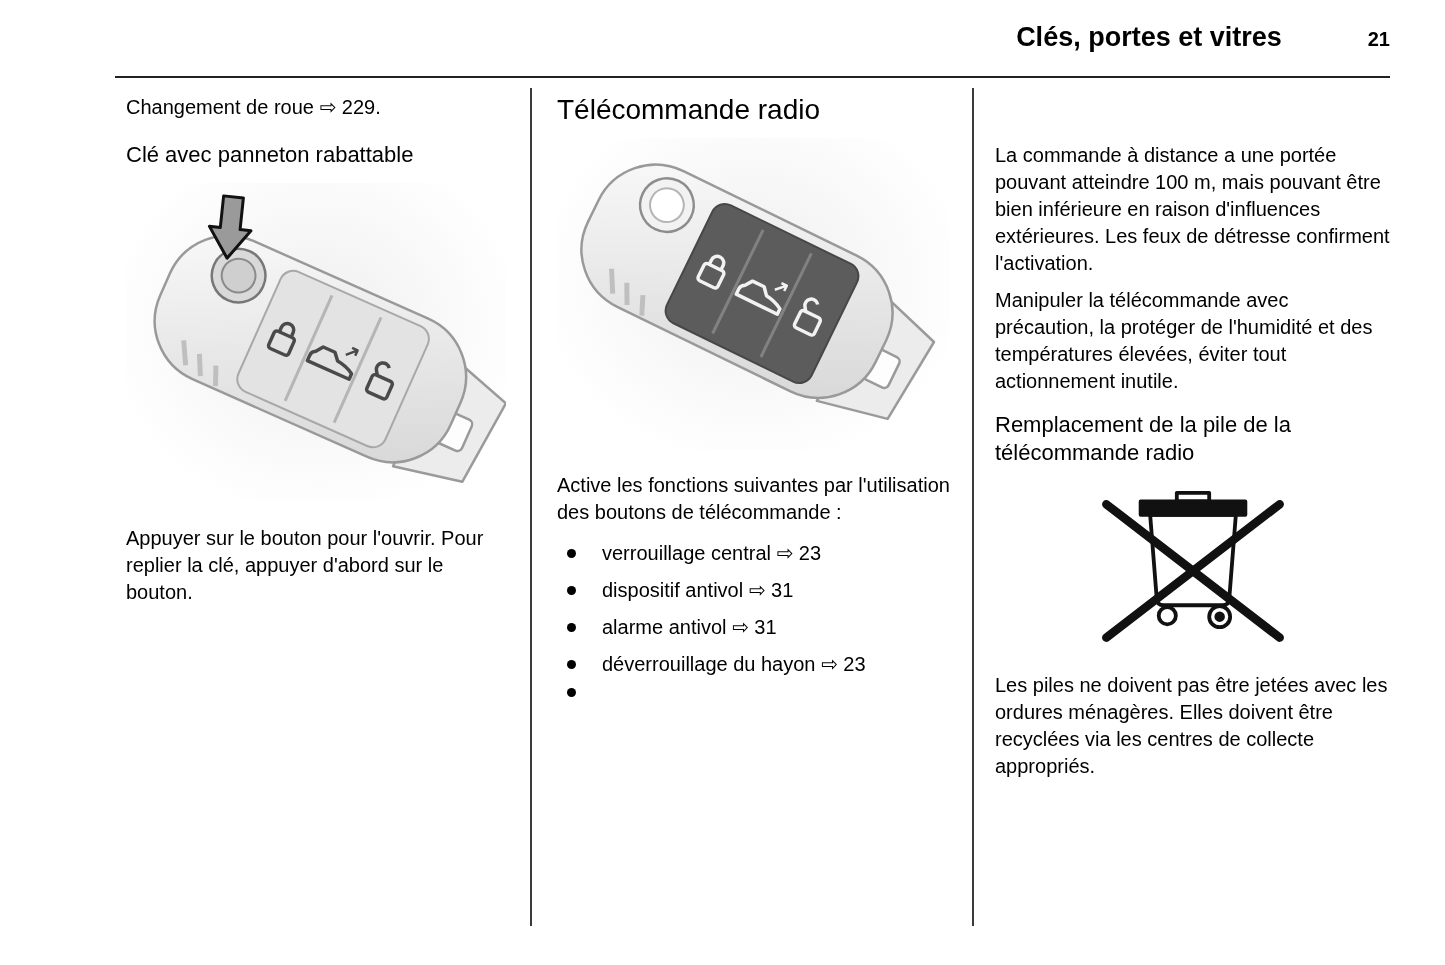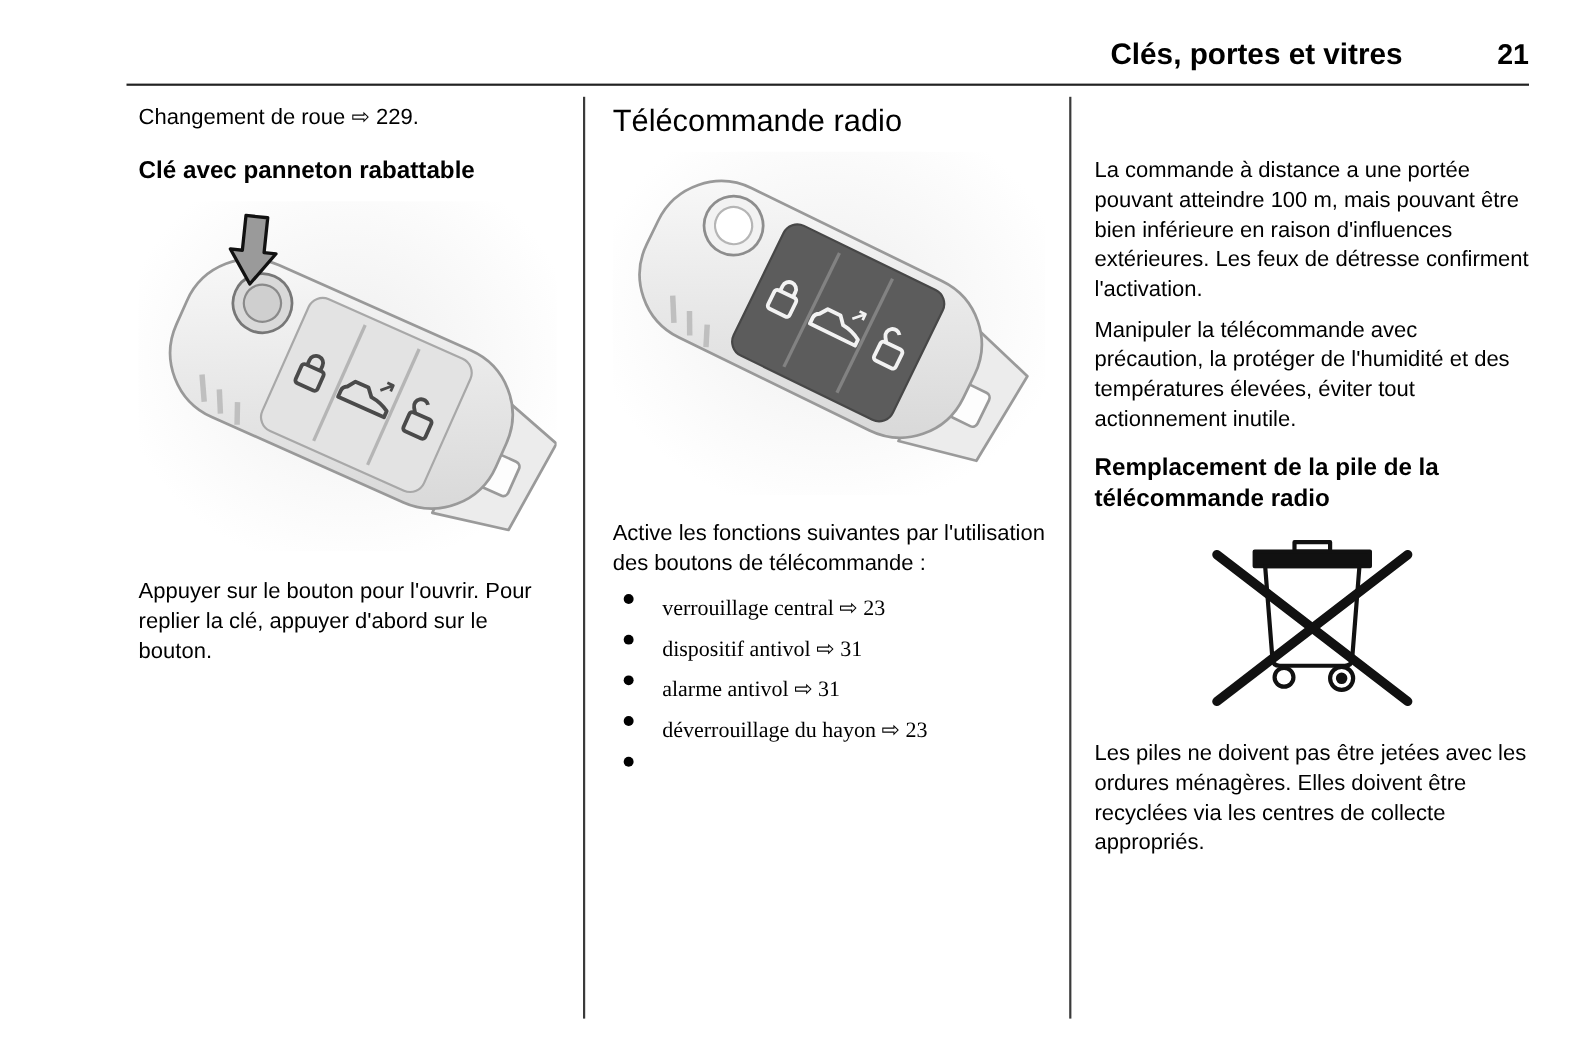--- a/index.html
+++ b/index.html
@@ -1,43 +1,43 @@
 <!DOCTYPE html>
 <html><head>
 <meta charset="utf-8">
 <style>
   html,body{margin:0;padding:0;}
   body{
     width:1445px;height:965px;background:#ffffff;color:#000;
     font-family:"Liberation Sans","DejaVu Sans",sans-serif;
     position:relative;overflow:hidden;
   }
-  .header{position:absolute;top:34px;left:115px;width:1275px;display:flex;justify-content:flex-end;align-items:baseline;}
+  .header{position:absolute;top:22px;left:115px;width:1275px;display:flex;justify-content:flex-end;align-items:baseline;}
   .header-title{font-size:27px;font-weight:700;}
-  .page-number{font-size:26px;font-weight:700;margin-left:86px;}
+  .page-number{font-size:20px;font-weight:700;margin-left:86px;}
   .rule{position:absolute;top:76px;left:115px;width:1275px;height:2px;background:#222;}
   .vdivider{position:absolute;top:88px;height:838px;width:2px;background:#3a3a3a;}
   #divider-1{left:530px;}
   #divider-2{left:972px;}
   .col{position:absolute;top:94px;font-size:20px;line-height:1.35;}
   #col1{left:126px;width:380px;}
   #col2{left:557px;width:393px;}
   #col3{left:995px;width:396px;margin-top:48px;}
   .body-text{margin:0 0 10px 0;}
   .ref-line{margin:0 0 20px 0;}
-  .h-sub{font-size:22px;font-weight:700;line-height:1.25;margin:16px 0 14px 0;}
+  .h-sub{font-size:22px;font-weight:400;line-height:1.25;margin:16px 0 14px 0;}
   .h-main{font-size:28px;font-weight:400;line-height:1.15;margin:0 0 12px 0;}
   .figure{display:flex;align-items:center;justify-content:center;}
   #fig-key1{width:380px;height:318px;margin:14px 0 24px;
     background:radial-gradient(ellipse at 50% 45%, #efefef 0%, #ffffff 78%);}
   #fig-key2{width:393px;height:312px;margin:10px 0 22px;
     background:radial-gradient(ellipse at 50% 45%, #efefef 0%, #ffffff 78%);}
   #fig-weee{width:210px;height:168px;margin:20px auto 18px auto;}
   .bullet-list{list-style:none;margin:14px 0 0 0;padding:0;}
-  .bullet-list li{display:flex;margin-bottom:10px;font-family:Liberation Serif, serif;}
+  .bullet-list li{display:flex;align-items:center;margin-bottom:10px;}
   .dot{width:9px;height:9px;border-radius:50%;background:#000;margin:0 26px 0 10px;flex:none;}
 </style>
 </head>
 <body>
 
 <div class="header">
   <div class="header-title">Clés, portes et vitres</div>
   <div class="page-number">21</div>
 </div>
 <div class="rule"></div>

